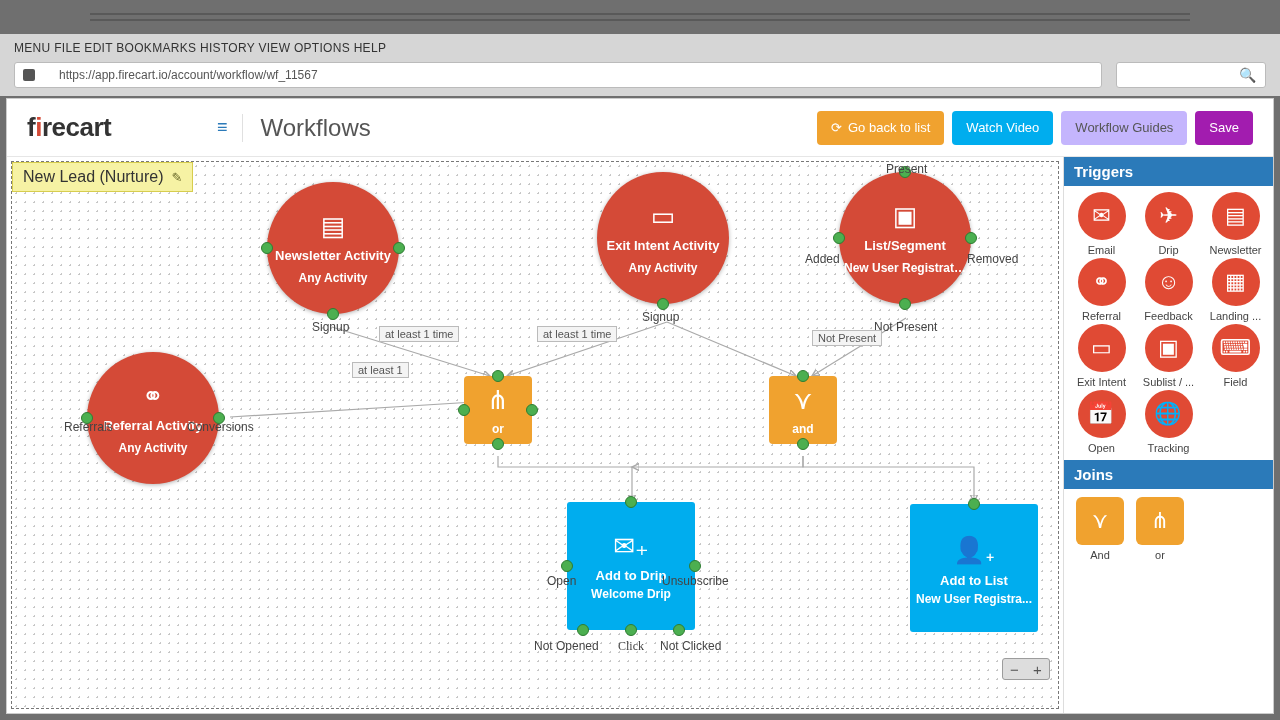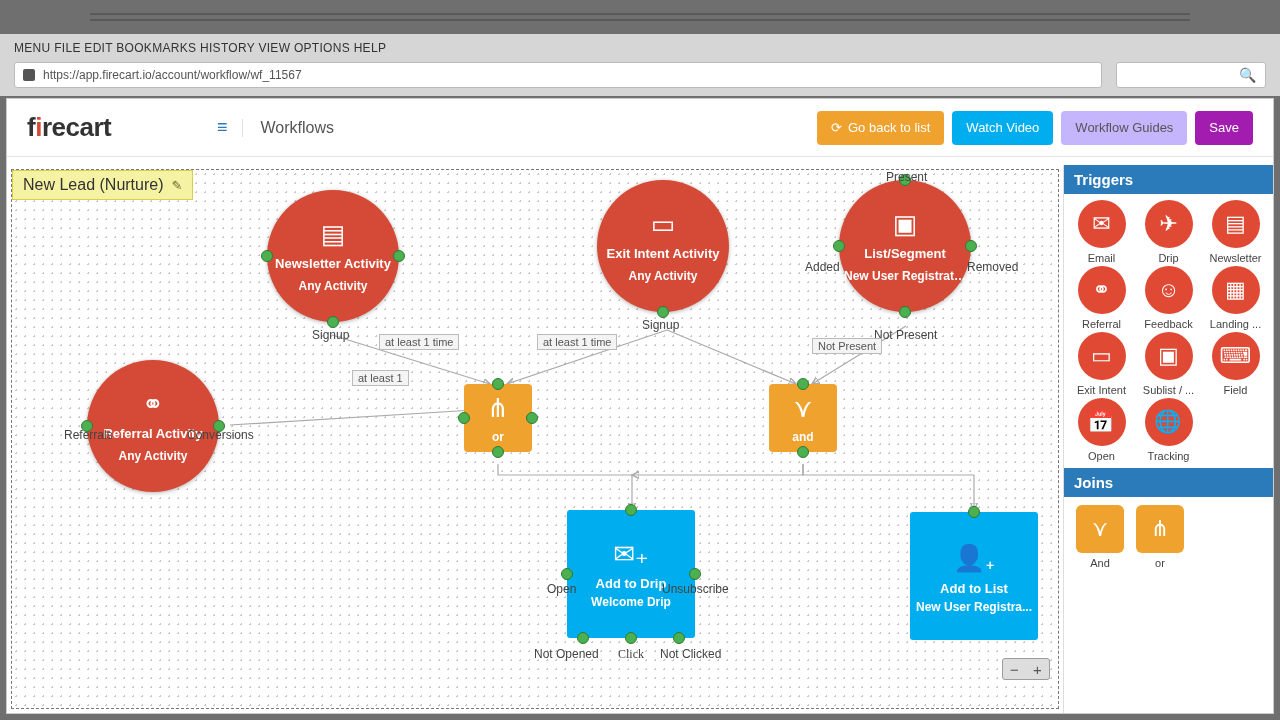--- a/index.html
+++ b/index.html
@@ -4,40 +4,40 @@
 <style>
   * { box-sizing: border-box; margin: 0; padding: 0; }
   body { font-family: -apple-system, "Segoe UI", Helvetica, Arial, sans-serif; background:#6f6f6f; width:1280px; height:720px; overflow:hidden; }
 
   
   .browser-chrome { position:relative; width:100%; height:720px; }
   .chrome-top { height:34px; background:#6f6f6f; display:flex; align-items:center; justify-content:center; }
   .chrome-top .bars { width:1100px; height:8px; border-top:2px solid #595959; border-bottom:2px solid #595959; }
   .menu-bar { height:28px; background:#d6d6d6; color:#333; font-size:12px; letter-spacing:0.3px; display:flex; align-items:center; padding:0 14px; }
   .url-row { height:34px; background:#d6d6d6; display:flex; align-items:center; padding:0 14px 8px 14px; gap:14px; }
-  .url-input { flex:1; height:26px; background:#fff; border:1px solid #bbb; border-radius:3px; display:flex; align-items:center; padding:0 8px; font-size:12px; color:#555; gap:8px;}
+  .url-input { flex:1; height:26px; background:#fff; border:1px solid #bbb; border-radius:3px; display:flex; align-items:center; padding:0 8px; font-size:12px; color:#555; gap:24px;}
   .url-input .favicon { width:12px; height:12px; background:#555; border-radius:2px; }
   .search-box { width:150px; height:26px; background:#fff; border:1px solid #bbb; border-radius:3px; display:flex; align-items:center; justify-content:flex-end; padding:0 8px; }
 
   
   .app { position:absolute; left:6px; right:6px; top:98px; bottom:6px; background:#fff; border:1px solid #ccc; }
   .app-header { height:58px; border-bottom:1px solid #e6e6e6; display:flex; align-items:center; padding:0 20px; }
   .logo { font-size:26px; font-weight:700; letter-spacing:-0.5px; color:#333; width:190px; }
   .logo::first-letter { }
   .hamburger { color:#2b7ab9; font-size:18px; margin-right:14px; cursor:pointer; }
-  .page-title { font-size:16px; color:#555; border-left:1px solid #e0e0e0; padding-left:18px; font-weight:400;}
+  .page-title { font-size:24px; color:#555; border-left:1px solid #e0e0e0; padding-left:18px; font-weight:400;}
   .header-spacer { flex:1; }
   .btn { height:34px; padding:0 14px; border-radius:4px; font-size:13px; color:#fff; display:inline-flex; align-items:center; gap:6px; border:none; cursor:pointer; margin-left:8px; }
   .btn-orange { background:#f0a22f; }
   .btn-blue { background:#00adee; }
   .btn-grey { background:#c4b5fd; color:#555; }
   .btn-save { background:#a21caf; }
 
   
-  .workspace { position:absolute; top:58px; left:0; right:0; bottom:0; display:flex;margin-top:8px; }
+  .workspace { position:absolute; top:58px; left:0; right:0; bottom:0; display:flex; }
   .canvas { flex:1; position:relative; background-image: radial-gradient(#c7c7c7 1px, transparent 1px); background-size:9px 9px; border:1px dashed #777; margin:4px; overflow:hidden; }
   .canvas-title { position:absolute; left:0; top:0; background:#f6f2a4; border:1px solid #d7cd4e; padding:5px 10px; font-size:16px; color:#333; display:flex; align-items:center; gap:8px;}
   .canvas-title .pencil { font-size:13px; color:#6a6a2a; }
 
   .zoom { position:absolute; right:8px; bottom:28px; width:48px; height:22px; background:#ddd; border:1px solid #9c9c9c; border-radius:3px; display:flex; align-items:center; justify-content:space-around; font-size:15px; color:#555;}
 
   .sidebar { width:210px; background:#fff; border-left:1px solid #ddd; overflow:hidden; font-size:13px; }
   .panel-h { background:#2b7ab9; color:#fff; font-weight:600; padding:6px 10px; font-size:15px;}
   .tile-grid { display:grid; grid-template-columns:repeat(3,1fr); padding:6px 4px; gap:2px 0; }
   .tile { display:flex; flex-direction:column; align-items:center; font-size:11px; color:#444; cursor:move; text-align:center; white-space:nowrap; overflow:hidden; text-overflow:ellipsis;}

